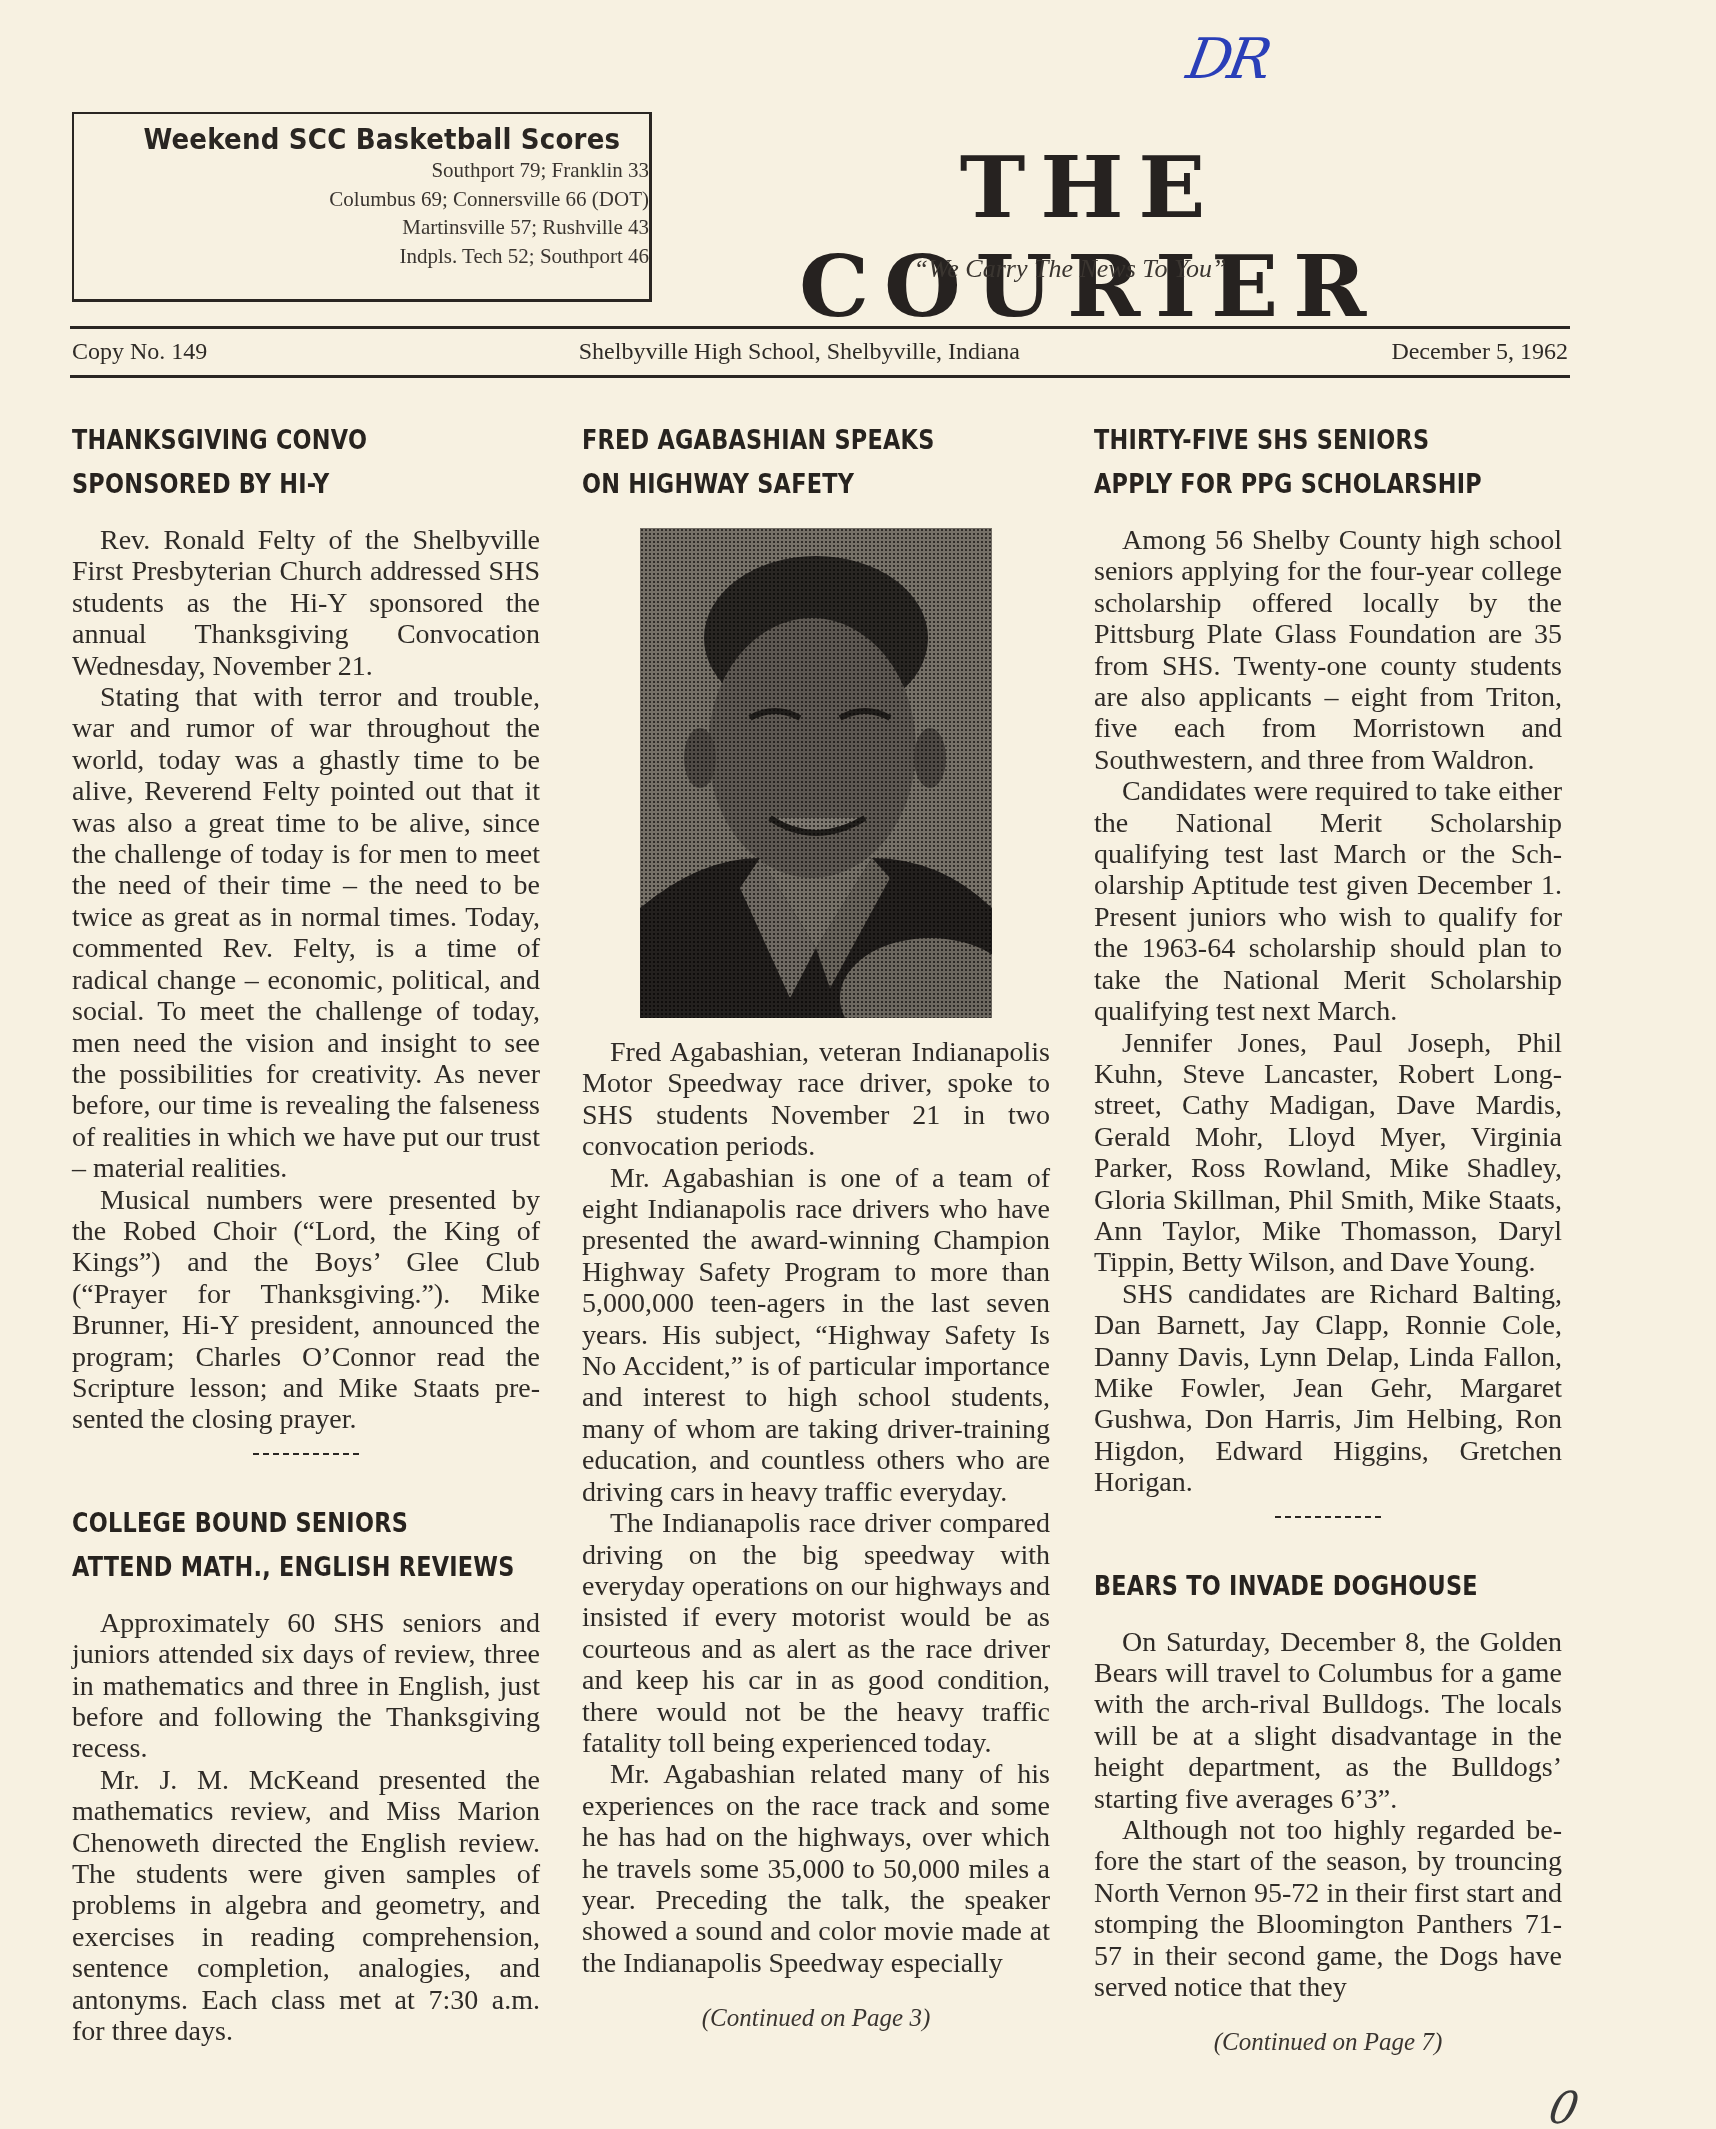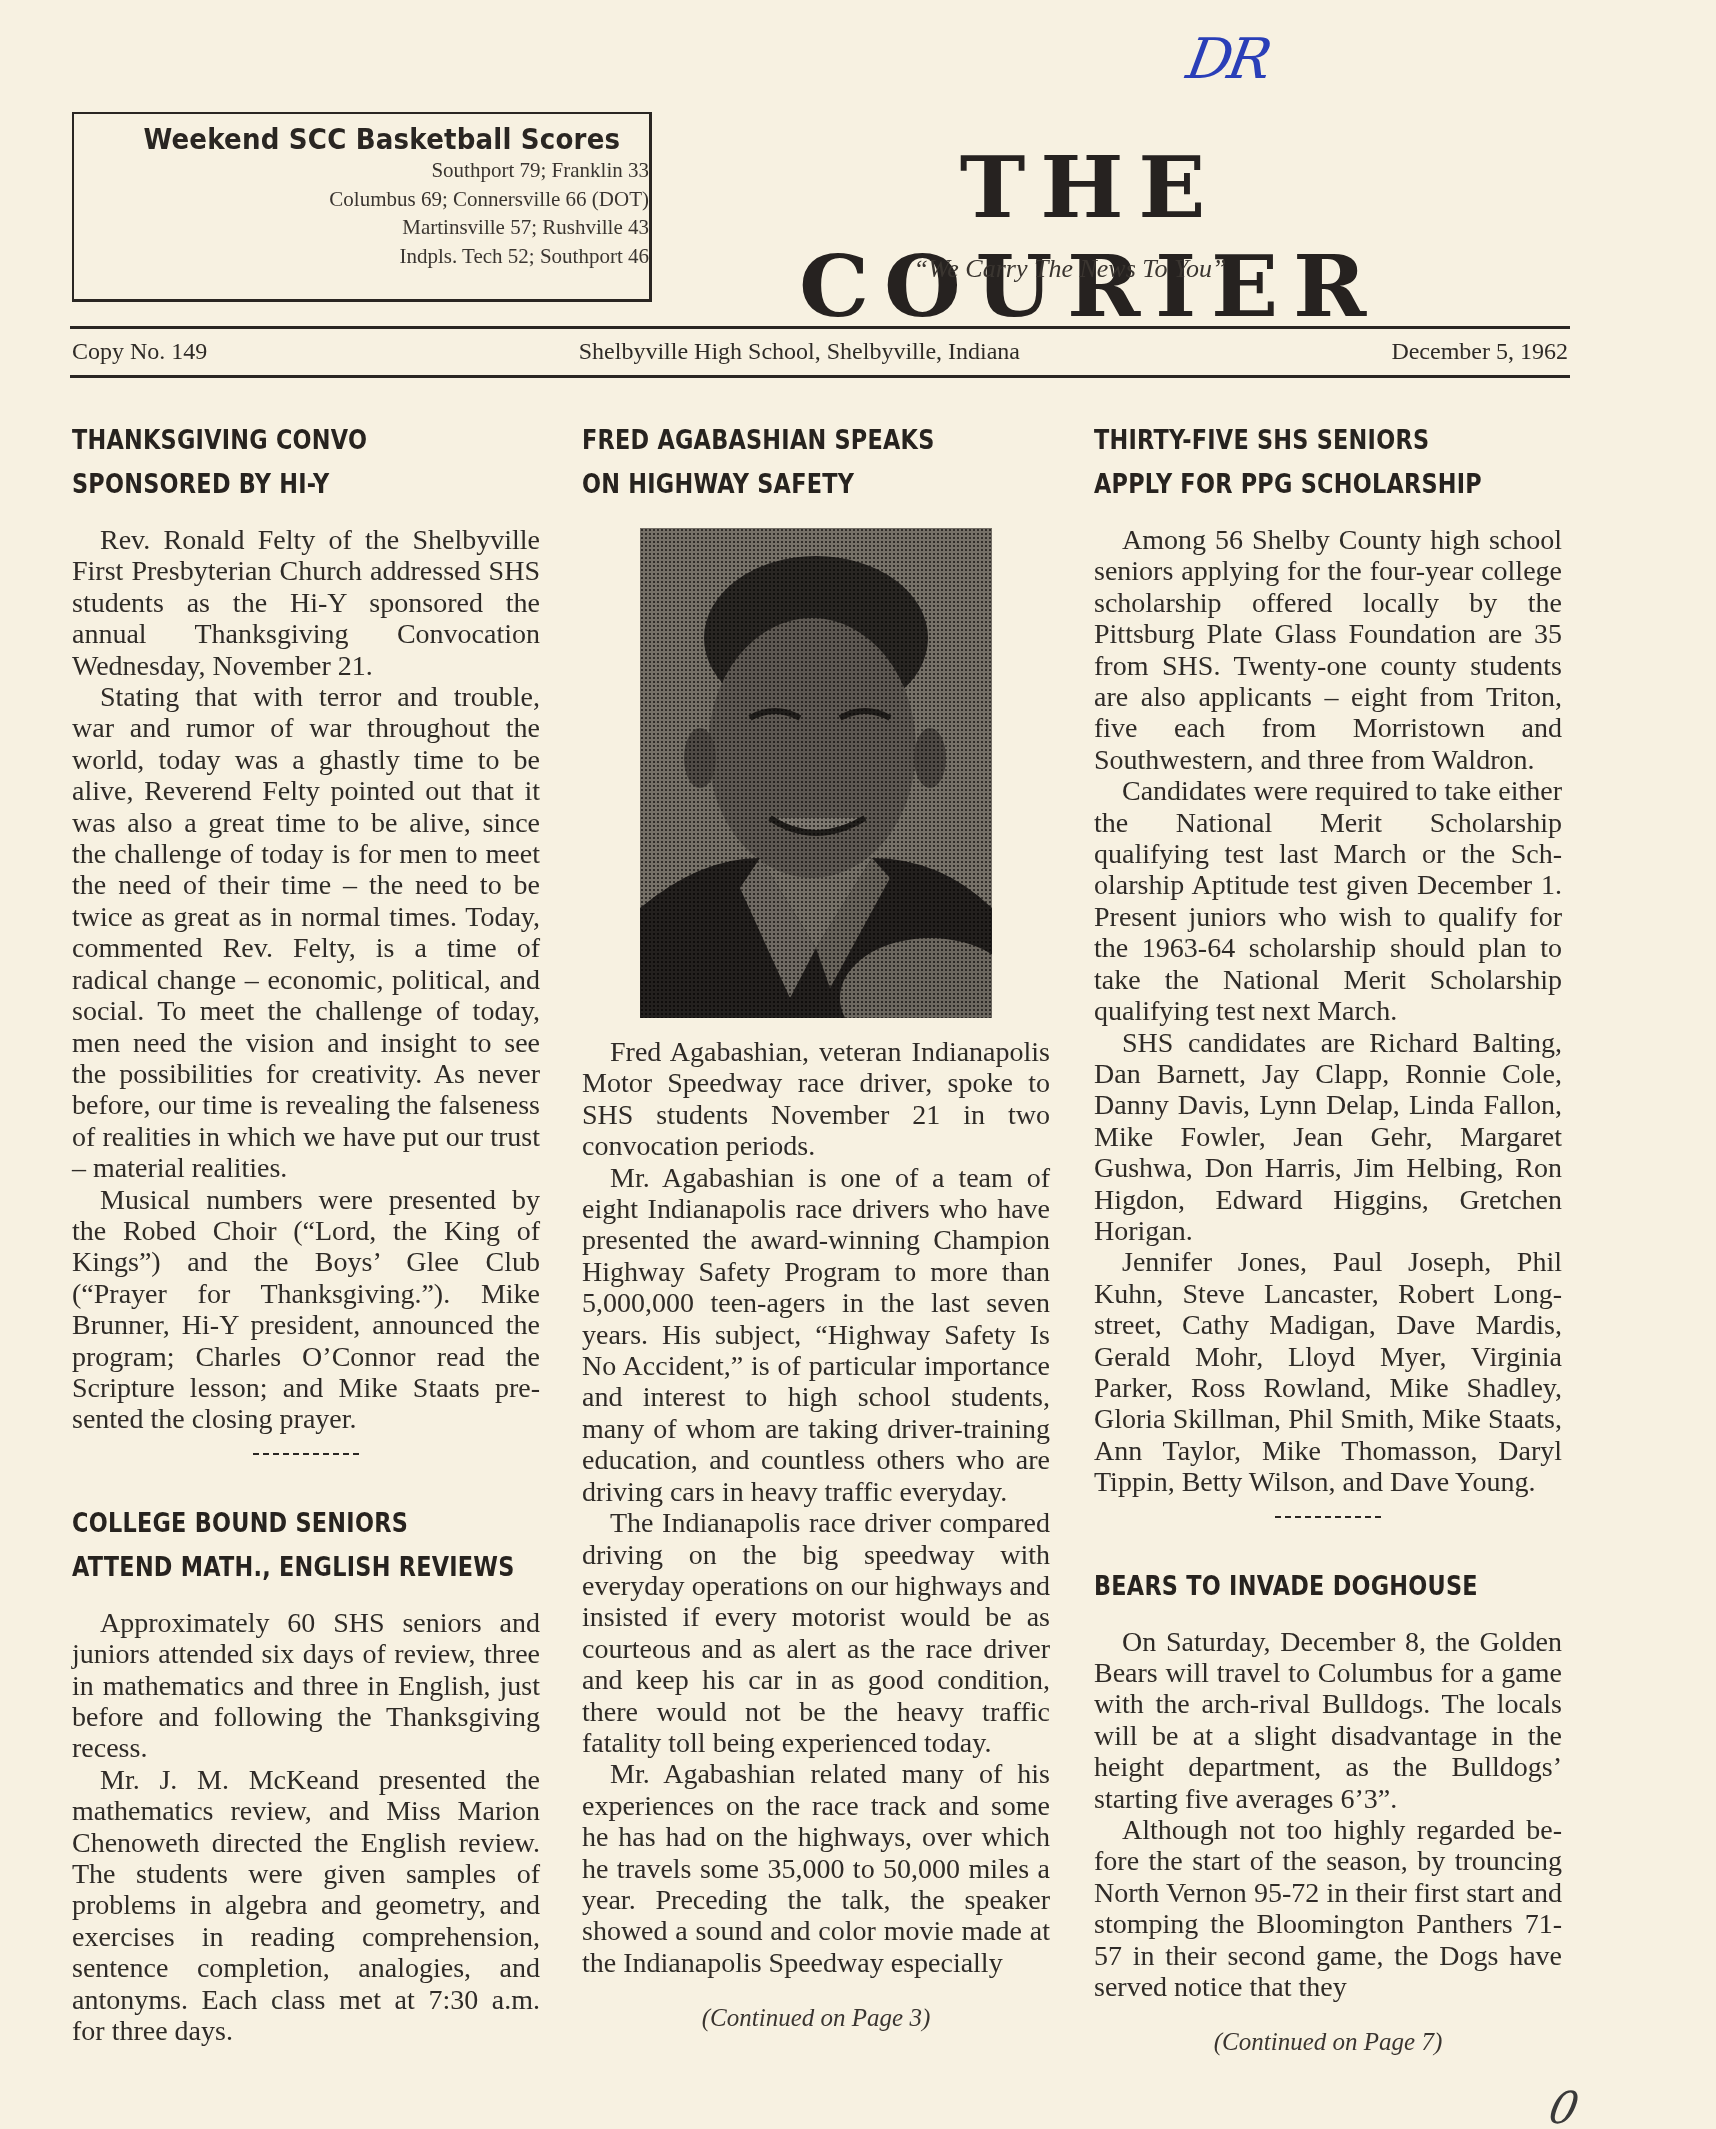--- a/index.html
+++ b/index.html
@@ -173,22 +173,22 @@
     </article>
   </div>
 
   <div class="col col-3">
     <article>
       <div class="headline">THIRTY-FIVE SHS SENIORS</div>
       <div class="headline">APPLY FOR PPG SCHOLARSHIP</div>
       <div class="body">
         <p>Among 56 Shelby County high school seniors applying for the four-year college scholarship offered locally by the Pittsburg Plate Glass Foundation are 35 from SHS. Twenty-one county students are also applicants – eight from Triton, five each from Morristown and Southwestern, and three from Waldron.</p>
         <p>Candidates were required to take either the National Merit Scholarship qualifying test last March or the Sch­olarship Aptitude test given Decem­ber 1. Present juniors who wish to qualify for the 1963-64 scholarship should plan to take the National Merit Scholarship qualifying test next March.</p>
+        <p>Jennifer Jones, Paul Joseph, Phil Kuhn, Steve Lancaster, Robert Long­street, Cathy Madigan, Dave Mardis, Gerald Mohr, Lloyd Myer, Virginia Parker, Ross Rowland, Mike Shadley, Gloria Skillman, Phil Smith, Mike Staats, Ann Taylor, Mike Thomasson, Daryl Tippin, Betty Wilson, and Dave Young.</p>
         <p>SHS candidates are Richard Balting, Dan Barnett, Jay Clapp, Ronnie Cole, Danny Davis, Lynn Delap, Linda Fal­lon, Mike Fowler, Jean Gehr, Margar­et Gushwa, Don Harris, Jim Helbing, Ron Higdon, Edward Higgins, Gret­chen Horigan.</p>
-        <p>Jennifer Jones, Paul Joseph, Phil Kuhn, Steve Lancaster, Robert Long­street, Cathy Madigan, Dave Mardis, Gerald Mohr, Lloyd Myer, Virginia Parker, Ross Rowland, Mike Shadley, Gloria Skillman, Phil Smith, Mike Staats, Ann Taylor, Mike Thomasson, Daryl Tippin, Betty Wilson, and Dave Young.</p>
       </div>
     </article>
     <div class="divider"></div>
     <article>
       <div class="headline">BEARS TO INVADE DOGHOUSE</div>
       <div class="body">
         <p>On Saturday, December 8, the Gold­en Bears will travel to Columbus for a game with the arch-rival Bulldogs. The locals will be at a slight disadvantage in the height department, as the Bull­dogs’ starting five averages 6’3”.</p>
         <p>Although not too highly regarded be­fore the start of the season, by trounc­ing North Vernon 95-72 in their first start and stomping the Bloomington Panthers 71-57 in their second game, the Dogs have served notice that they</p>
       </div>
       <div class="continued">(Continued on Page 7)</div>

